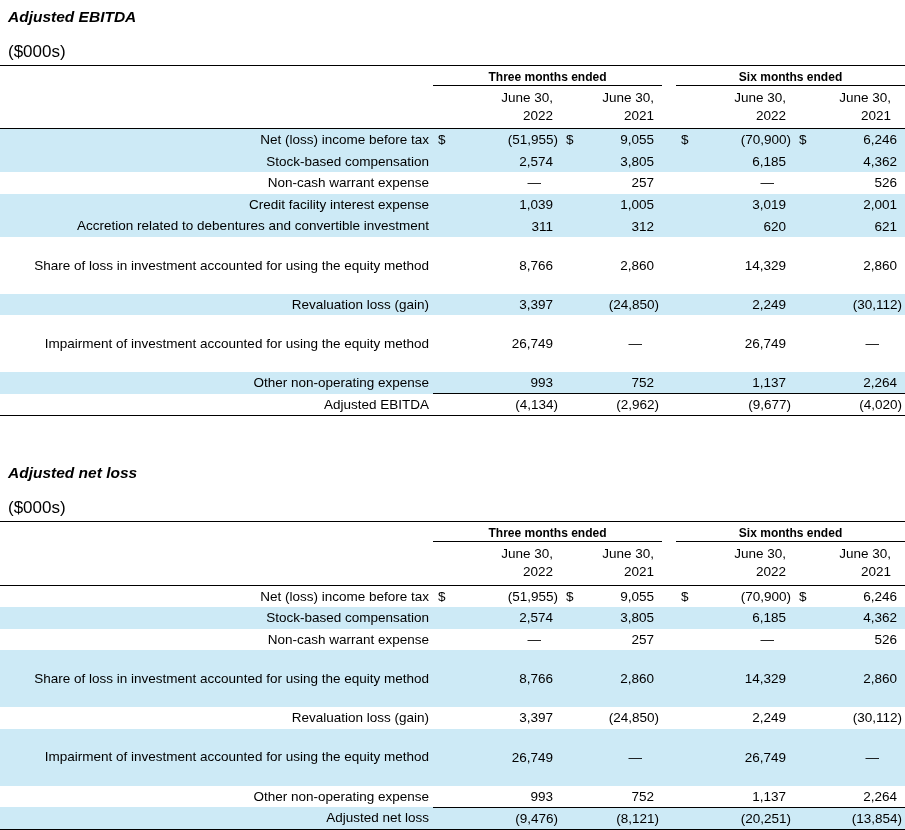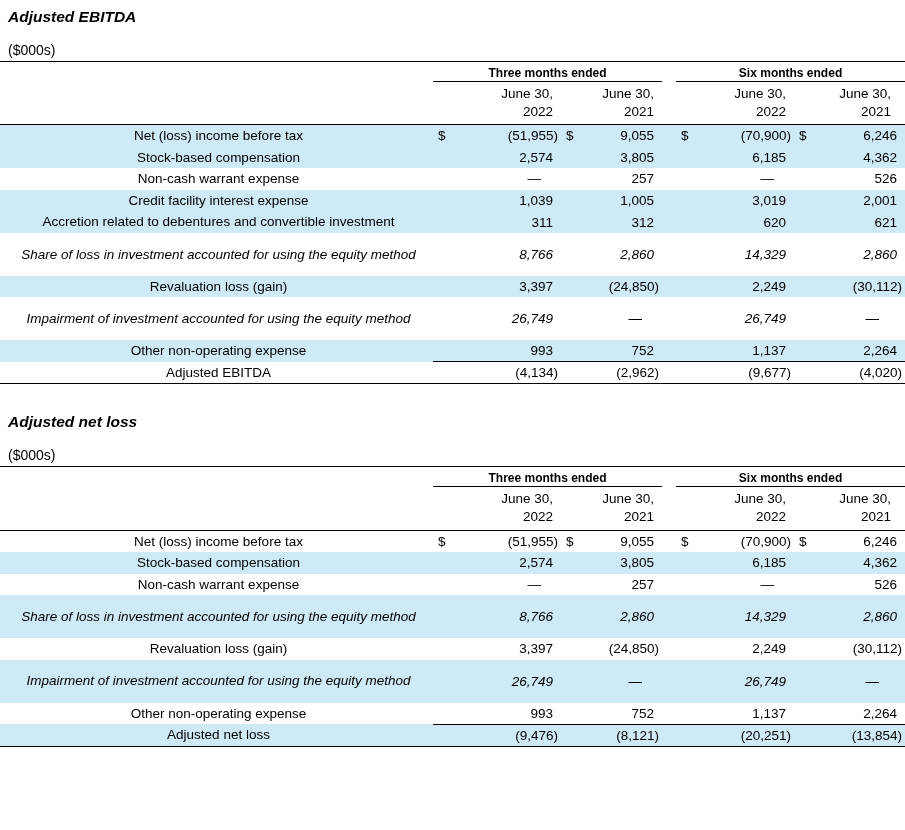--- a/index.html
+++ b/index.html
@@ -16,24 +16,24 @@
   .section-title {
     margin: 0;
     padding: 8px 0 0 8px;
     font-size: 15.5px;
     font-weight: bold;
     font-style: italic;
   }
   .units {
     margin-top: 16px;
     padding: 0 0 3px 8px;
-    font-size: 14px;
+    font-size: 17px;
     border-bottom: 1.2px solid #000;
   }
-  section + section { margin-top: 21px; }
+  section + section { margin-top: 40px; }
 
   table {
     width: 905px;
     border-collapse: collapse;
     table-layout: fixed;
     font-size: 13.5px;
   }
   th, td { padding: 0; margin: 0; font-weight: normal; }
 
   thead tr.group th {
@@ -48,23 +48,23 @@
     text-align: right;
     padding: 3px 8px 4px 0;
     line-height: 1.3;
     border-bottom: 1.2px solid #000;
     font-size: 13.5px;
   }
   thead tr.cols th.lab { padding: 0; }
   thead tr.cols th:last-child { padding-right: 14px; }
 
   tbody td { height: 21.5px; vertical-align: middle; }
-  tr.tall td { height: 43px; font-style: italic; }
+  tr.tall td { height: 57px; }
   td.label {
-    text-align: center;
+    text-align: right;
     padding: 2px 4px 2px 8px;
     line-height: 1.3;
   }
   td.dollar { text-align: left; padding-left: 5px; }
   td.val {
     text-align: right;
     padding-right: 8px;
     white-space: nowrap;
   }
   td.val:last-child { }

